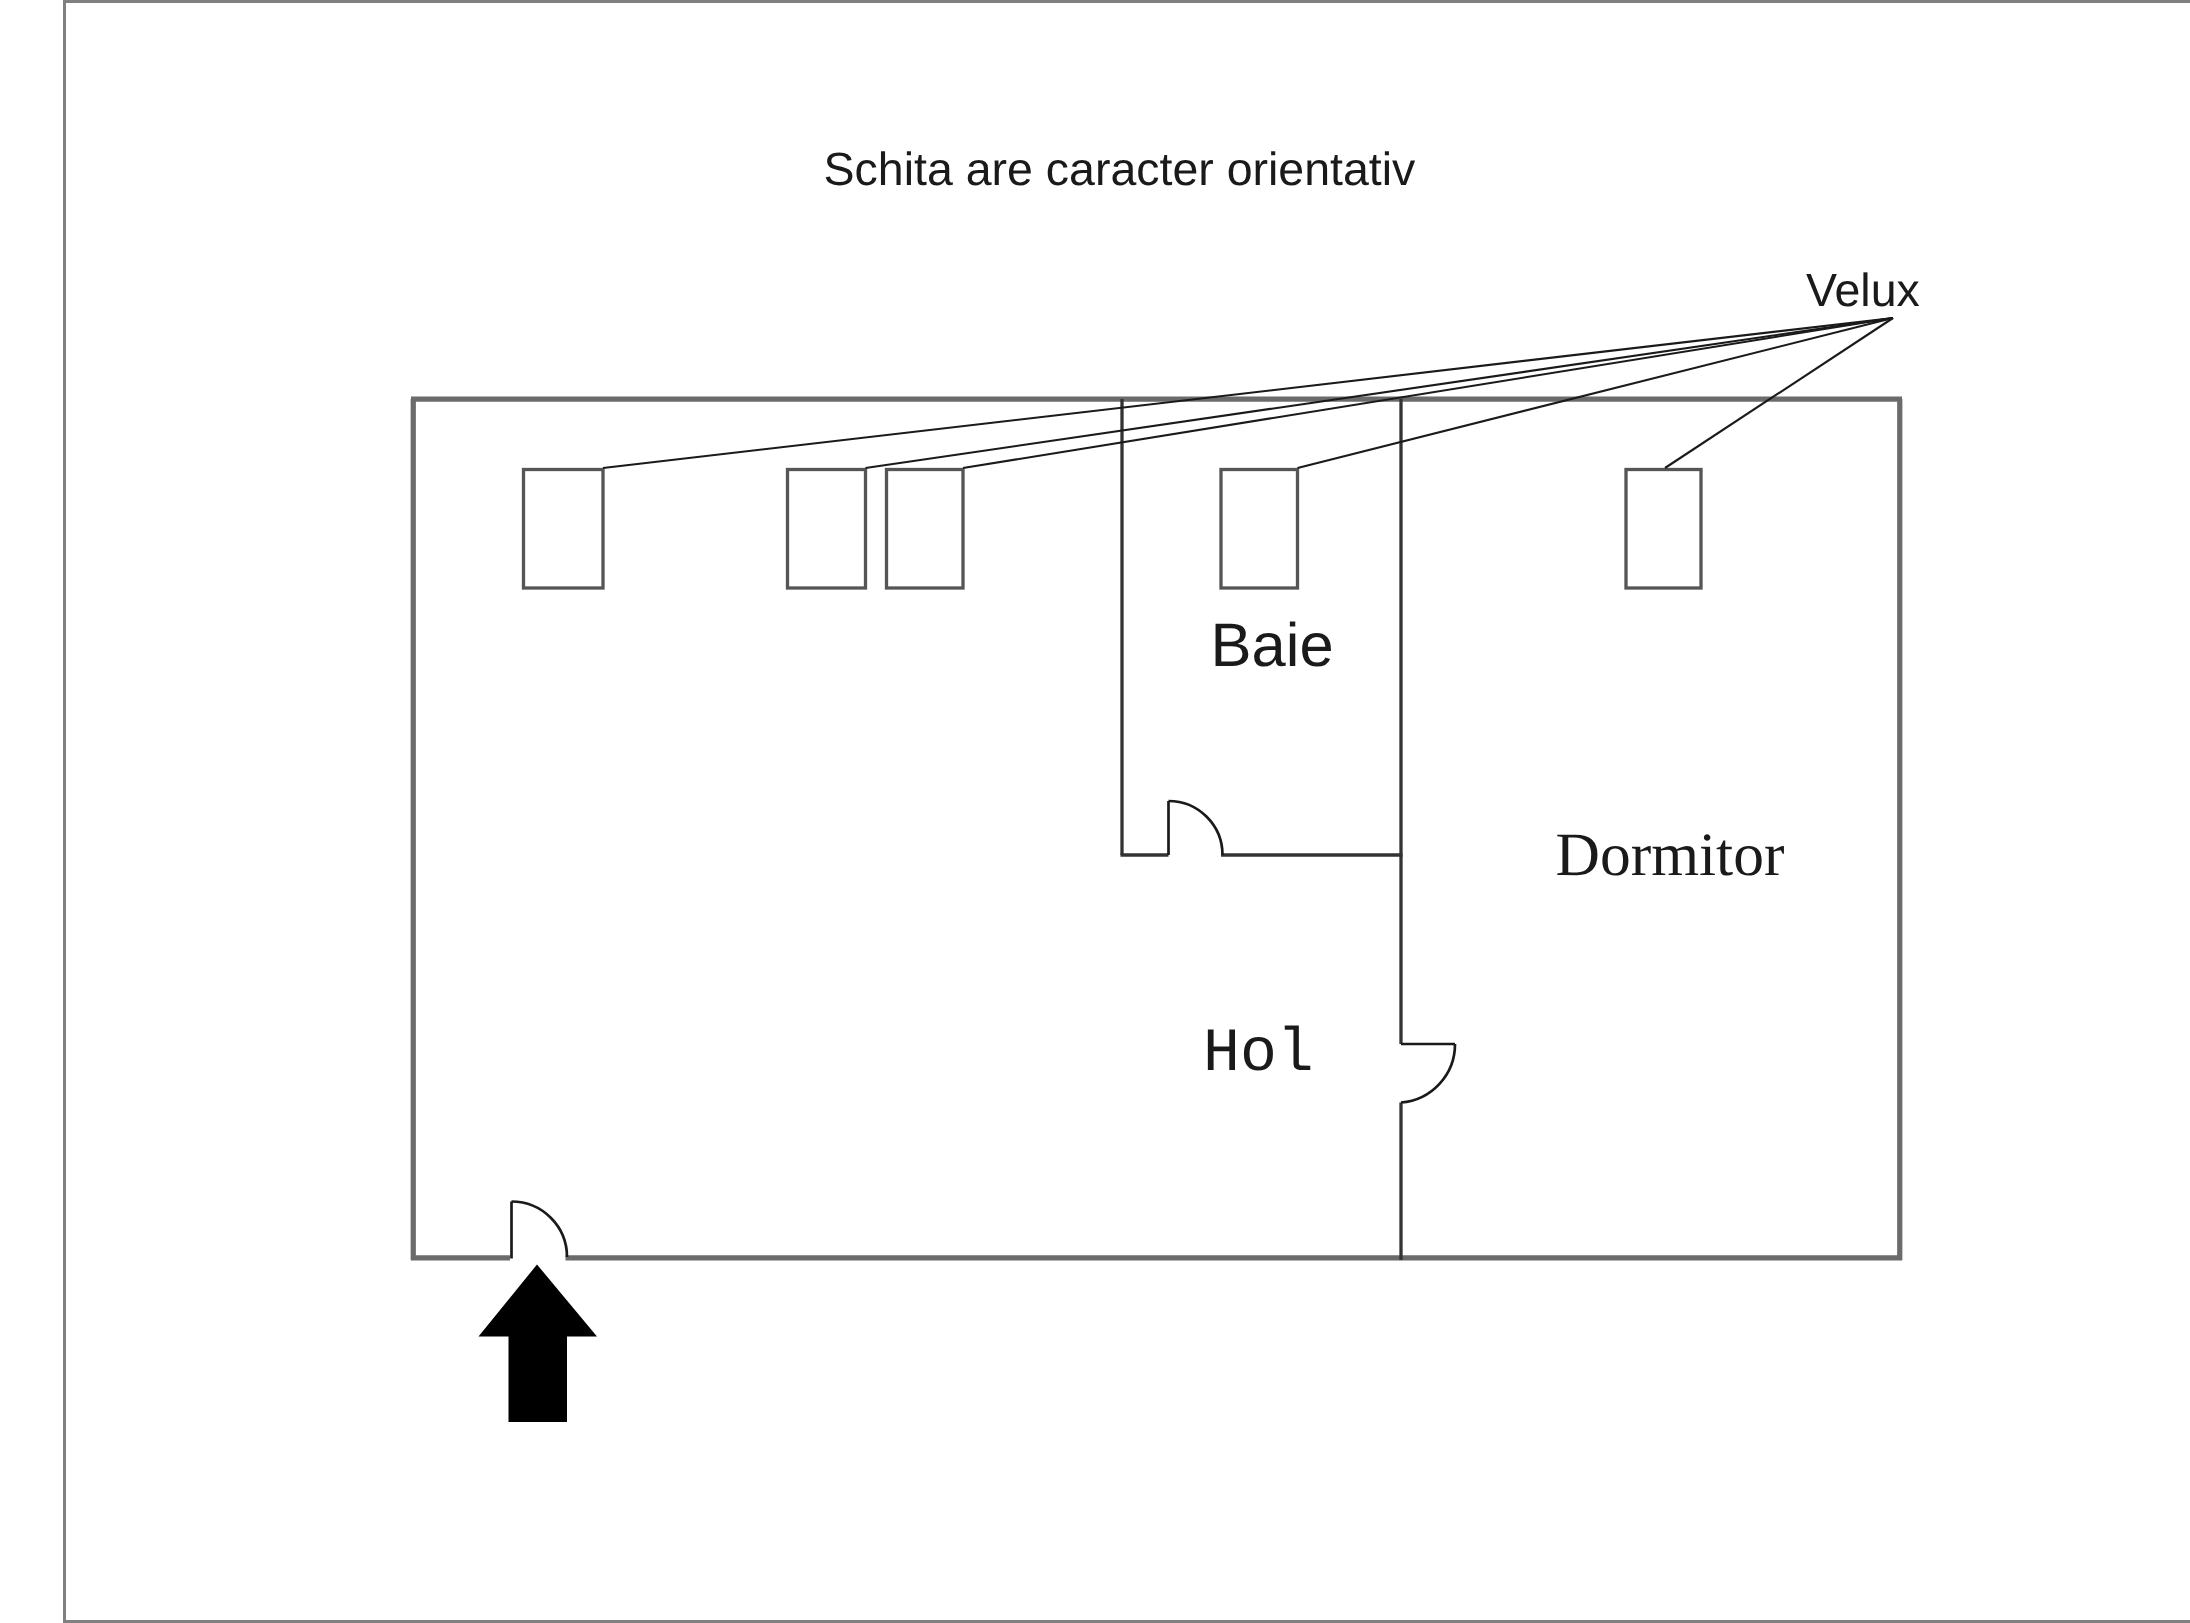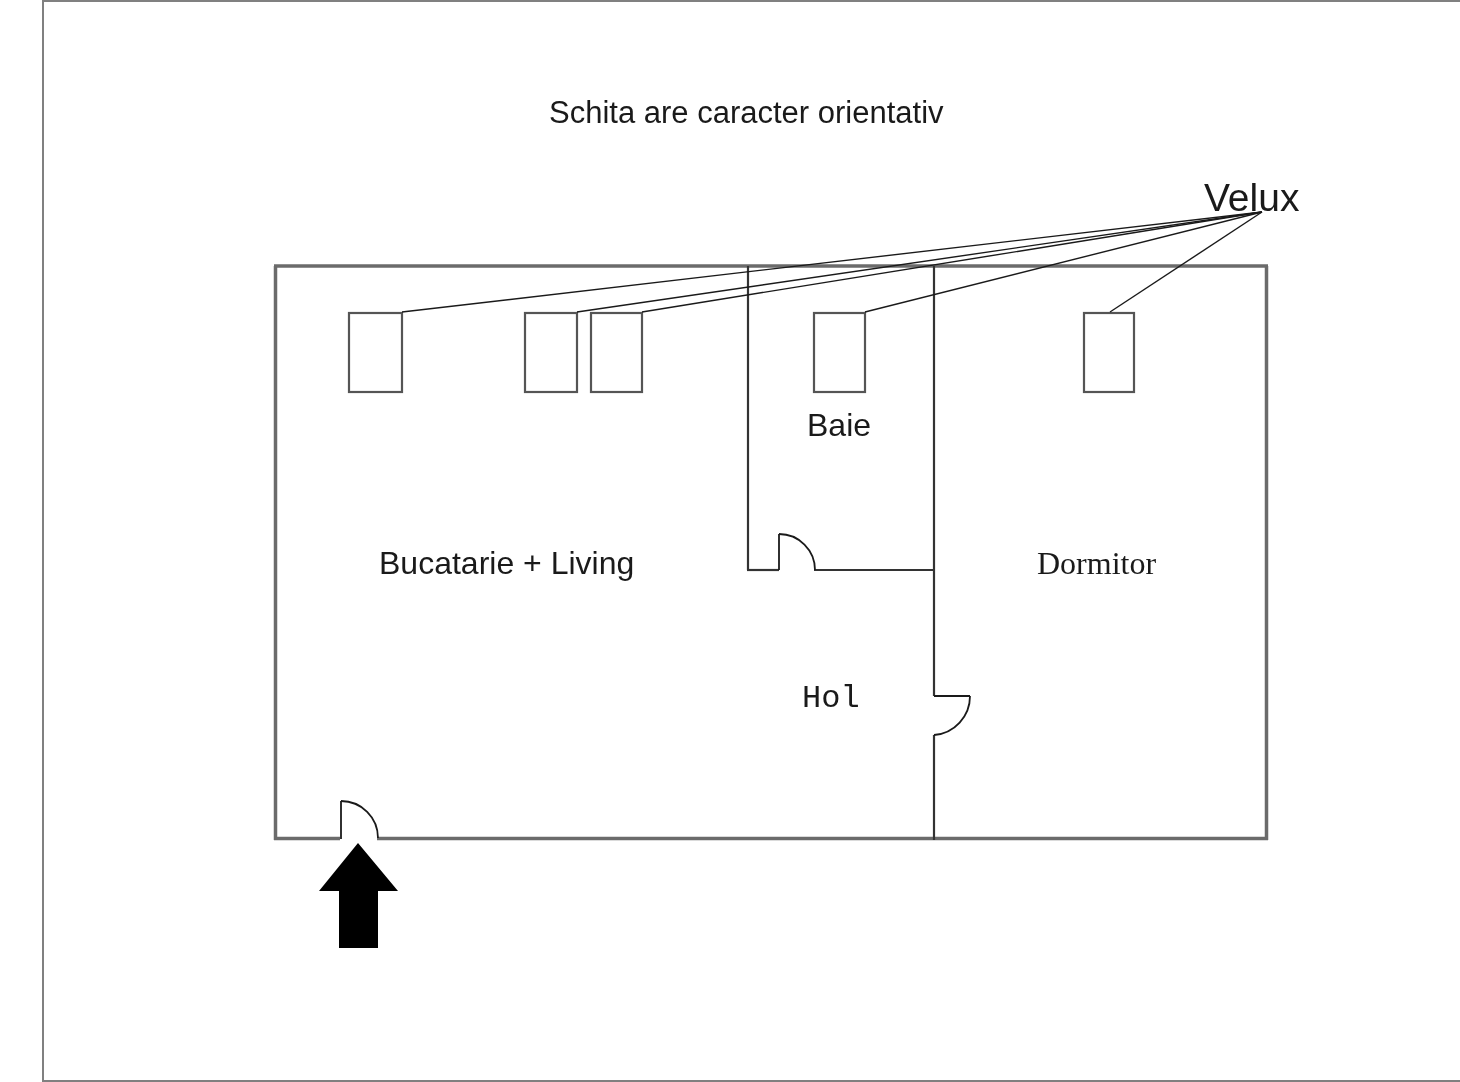--- a/index.html
+++ b/index.html
@@ -33,27 +33,27 @@
   .title-shift {
     position: absolute;
     left: 505px;
     top: 93px;
     font-size: 31px;
     color: #1a1a1a;
     white-space: nowrap;
   }
   .room-label {
     position: absolute;
-    font-size: 32px;
+    font-size: 41px;
     color: #1a1a1a;
     white-space: nowrap;
   }
   .annot-label {
     position: absolute;
-    font-size: 39px;
+    font-size: 31px;
     color: #1a1a1a;
     white-space: nowrap;
   }
   #label-bucatarie { left: 335px; top: 543px; }
   #label-baie      { left: 763px; top: 405px; }
   #label-hol       { left: 758px; top: 678px; font-family: Liberation Mono, monospace; }
   #label-dormitor  { left: 993px; top: 543px; font-family: Liberation Serif, serif; }
   #label-velux     { left: 1160px; top: 174px; }
 </style>
 </head>
@@ -118,21 +118,20 @@
     <g>
       <line x1="297" y1="837" x2="297" y2="799" stroke="#1a1a1a" stroke-width="1.8"></line>
       <path d="M 297 799 A 37 37 0 0 1 334 836" fill="none" stroke="#1a1a1a" stroke-width="1.8"></path>
     </g>
 
     <polygon points="314,841 354,889 334,889 334,946 295,946 295,889 275,889" fill="#000000"></polygon>
   </svg>
 
   <div class="title-shift">Schita are caracter orientativ</div>
 
-  <div class="room-label" id="label-bucatarie">Bucatarie + Living</div>
 
   <div class="room-label" id="label-baie">Baie</div>
 
   <div class="room-label" id="label-hol">Hol</div>
 
   <div class="room-label" id="label-dormitor">Dormitor</div>
 
   <div class="annot-label" id="label-velux">Velux</div>
 
 </div>

